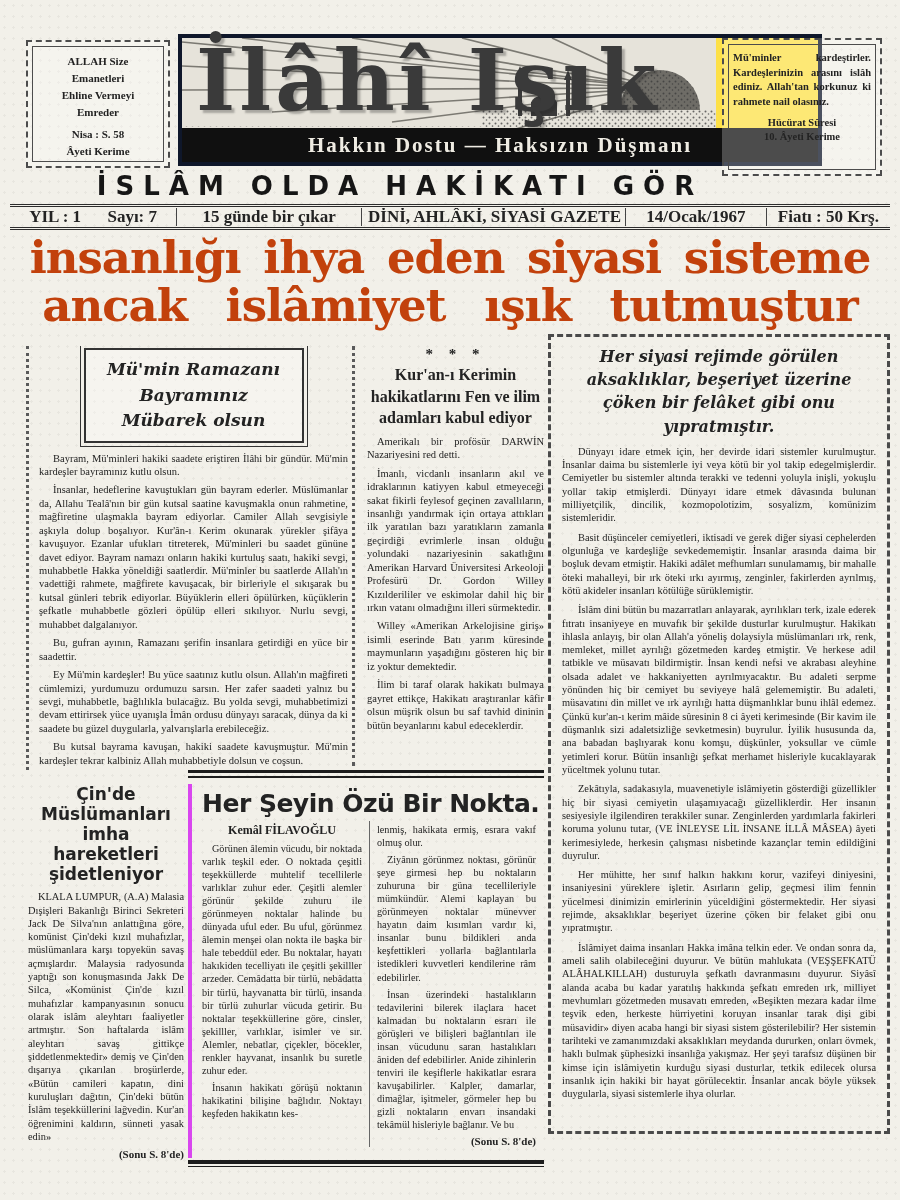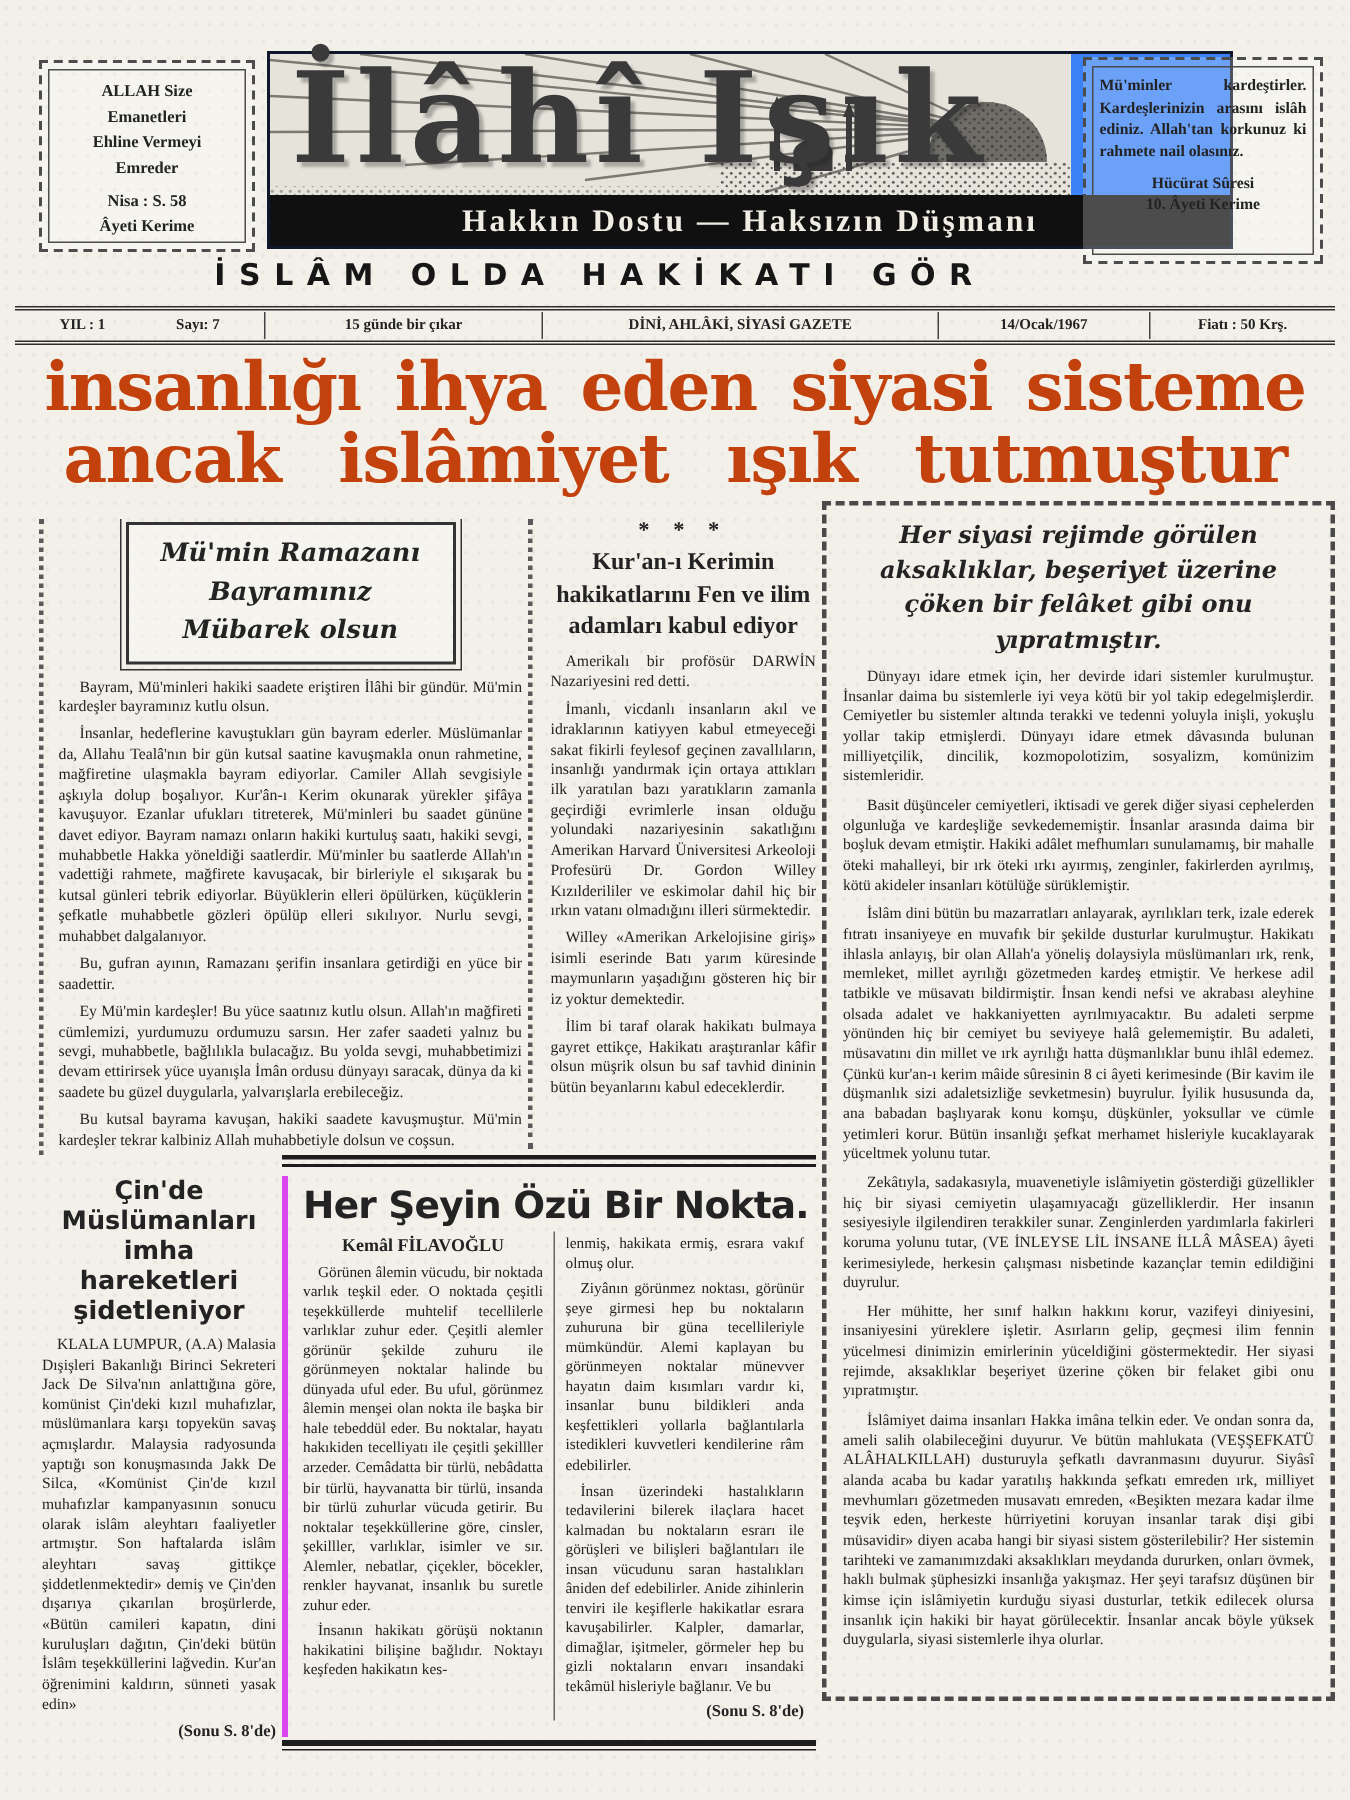--- a/index.html
+++ b/index.html
@@ -18,40 +18,40 @@
   .verse { position:absolute; border:2px dashed #4c4c4c; padding:4px; background:rgba(255,255,255,0.25); }
   .verse-inner { border:1px solid #4c4c4c; height:100%; padding:6px 4px; text-align:center; font-weight:bold; }
   .verse-left { left:26px; top:40px; width:144px; height:128px; }
   .verse-left .verse-inner { font-size:11px; line-height:1.55; }
   .verse-left .ref { margin-top:5px; }
   .verse-right { left:722px; top:38px; width:160px; height:138px; }
   .verse-right .verse-inner { font-size:10.5px; line-height:1.4; text-align:left; }
   .verse-right .vtext { text-align:justify; }
   .verse-right .ref { text-align:center; margin-top:6px; }
   
-  .masthead { position:absolute; left:178px; top:34px; width:644px; height:132px; background:#3b82f6; border:2px solid #0f172a; }
+  .masthead { position:absolute; left:178px; top:34px; width:644px; height:132px; background:#fde047; border:4px solid #0f172a; }
   .masthead svg { position:absolute; left:0; top:0; }
   .mast-title {
     position:absolute; left:14px; top:-8px; width:100%; height:98px; line-height:102px;
     font-family:"DejaVu Serif", serif; font-weight:bold; font-size:84px; letter-spacing:4px;
     color:#3a3a3a; text-shadow:3px 3px 2px rgba(30,30,30,0.30); white-space:nowrap;
   }
   .slogan {
     position:absolute; left:0; right:0; bottom:0; height:34px; background:#101010;
     color:#efece3; text-align:center; line-height:34px; font-weight:bold; font-size:21px; letter-spacing:2px;
   }
   .banner {
     position:absolute; left:0; top:171px; width:800px; text-align:center;
-    font-family:"DejaVu Sans", sans-serif; font-weight:bold; font-size:20px; letter-spacing:9px; color:#161616;
+    font-family:"DejaVu Sans", sans-serif; font-weight:bold; font-size:26px; letter-spacing:9px; color:#161616;
   }
   
   .info-bar {
     position:absolute; left:10px; top:204px; width:880px; height:26px;
     border-top:3px double #2c2c2c; border-bottom:3px double #2c2c2c;
-    display:flex; align-items:center; font-weight:bold; font-size:10px;
+    display:flex; align-items:center; font-weight:bold; font-size:17px;
   }
   .info-cell { padding:0 6px; text-align:center; border-right:1px solid #444; height:18px; line-height:18px; white-space:nowrap; overflow:hidden; }
   .info-cell:last-child { border-right:none; }
   .ic1 { width:19%; display:flex; justify-content:space-around; }
   .ic2 { width:21%; } .ic3 { width:30%; } .ic4 { width:16%; } .ic5 { width:14%; }
   
   .headline {
     position:absolute; left:10px; top:234px; width:880px; text-align:center;
     font-family:"DejaVu Serif", serif; font-weight:bold; color:#c2410c;
     font-size:45px; line-height:1.06; letter-spacing:-1px;

